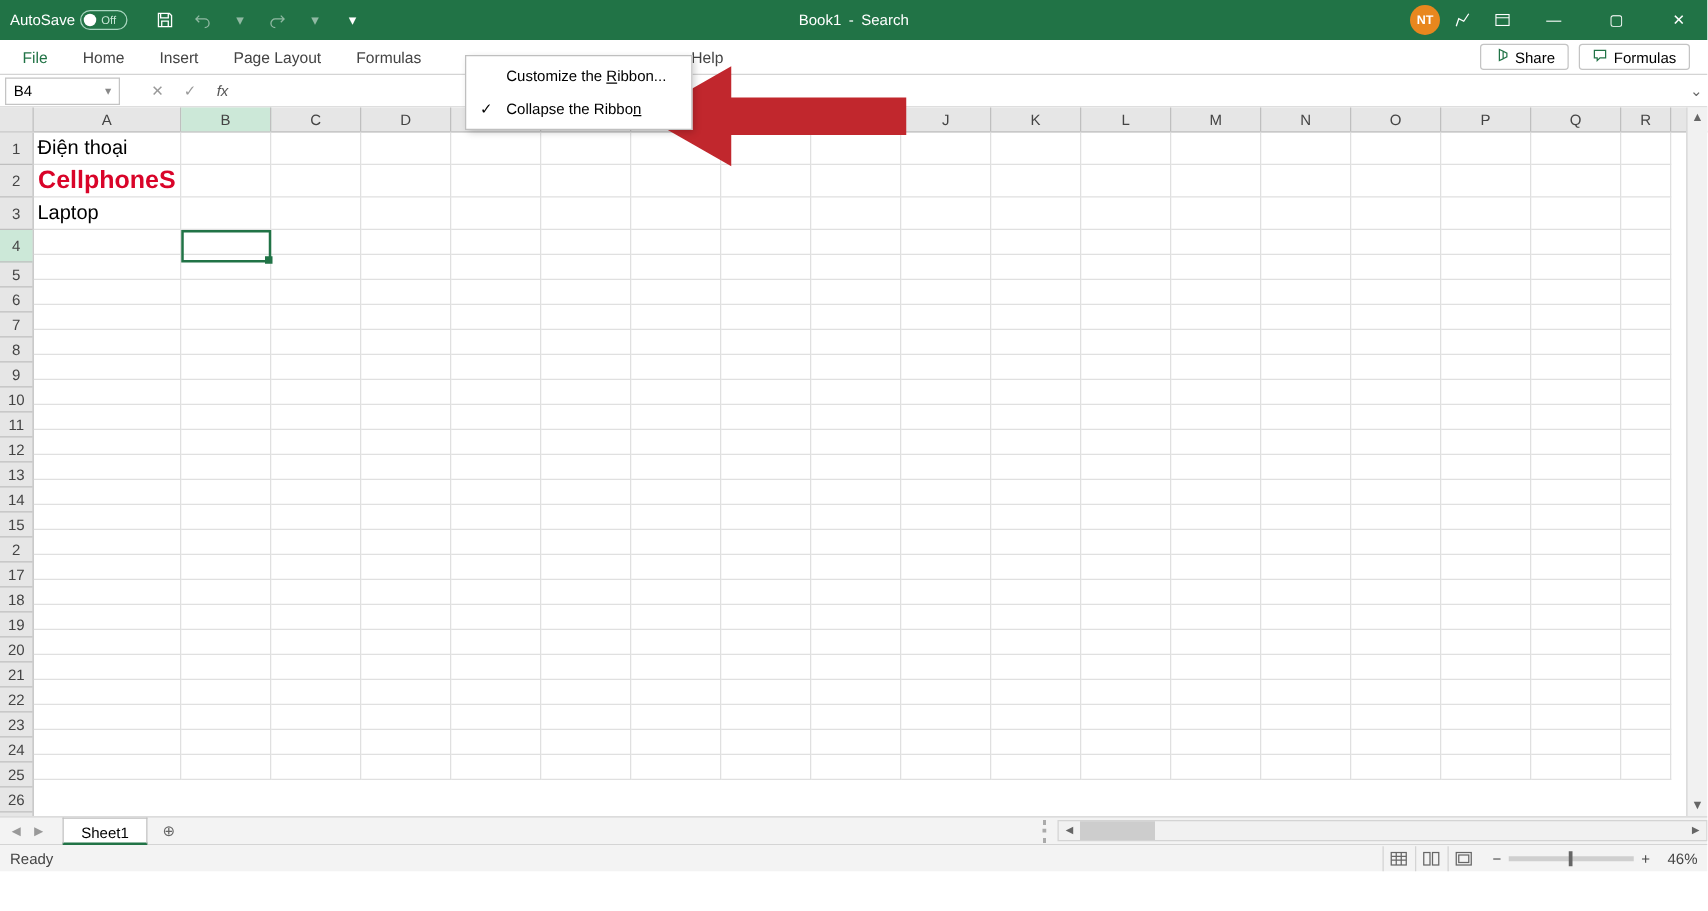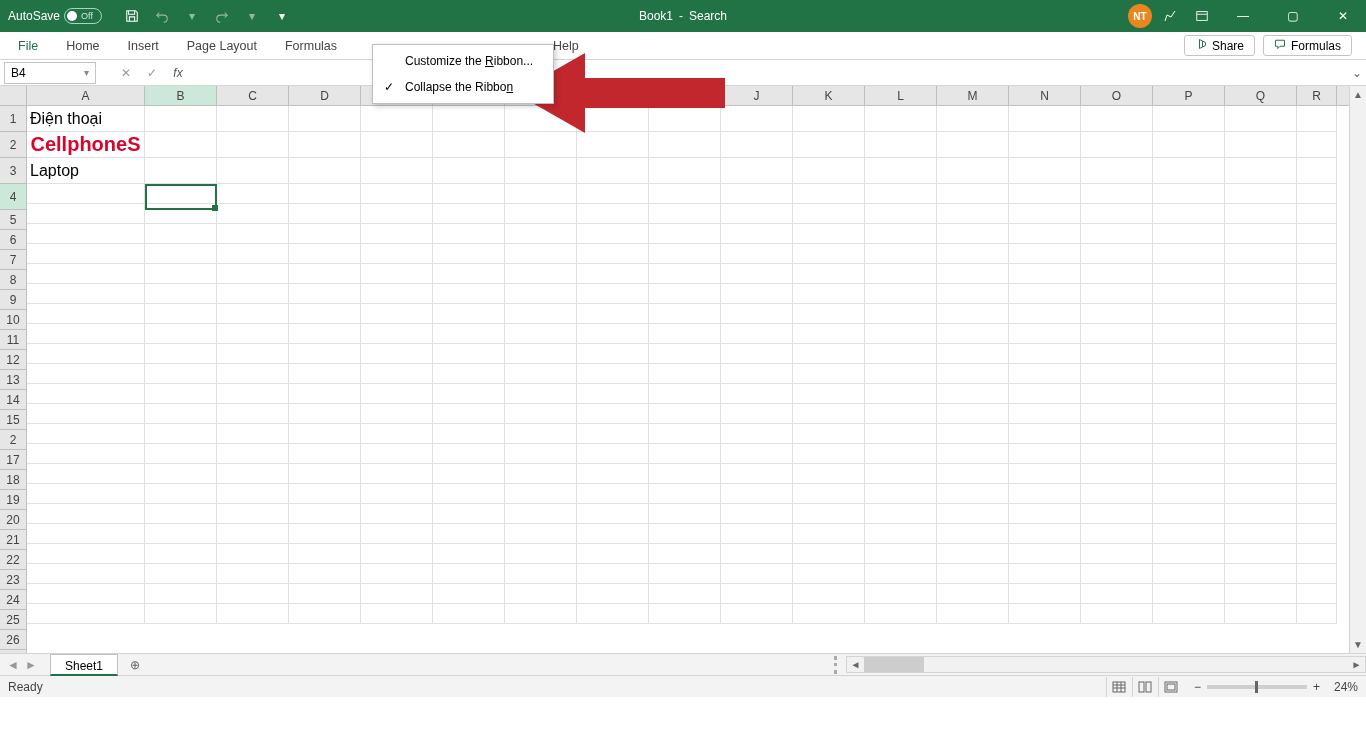--- a/index.html
+++ b/index.html
@@ -809,15 +809,15 @@
           <rect x="3" y="3" width="8" height="6" fill="none" stroke="#666"></rect>
         </svg>
       </div>
   </div>
   <div class="zoom">
     <span>−</span>
     <div class="slider">
         <div class="thumb"></div>
       </div>
     <span>+</span>
-    <span style="margin-left:8px">24%</span>
+    <span style="margin-left:8px">46%</span>
   </div>
 </div>
 
 </body></html>

